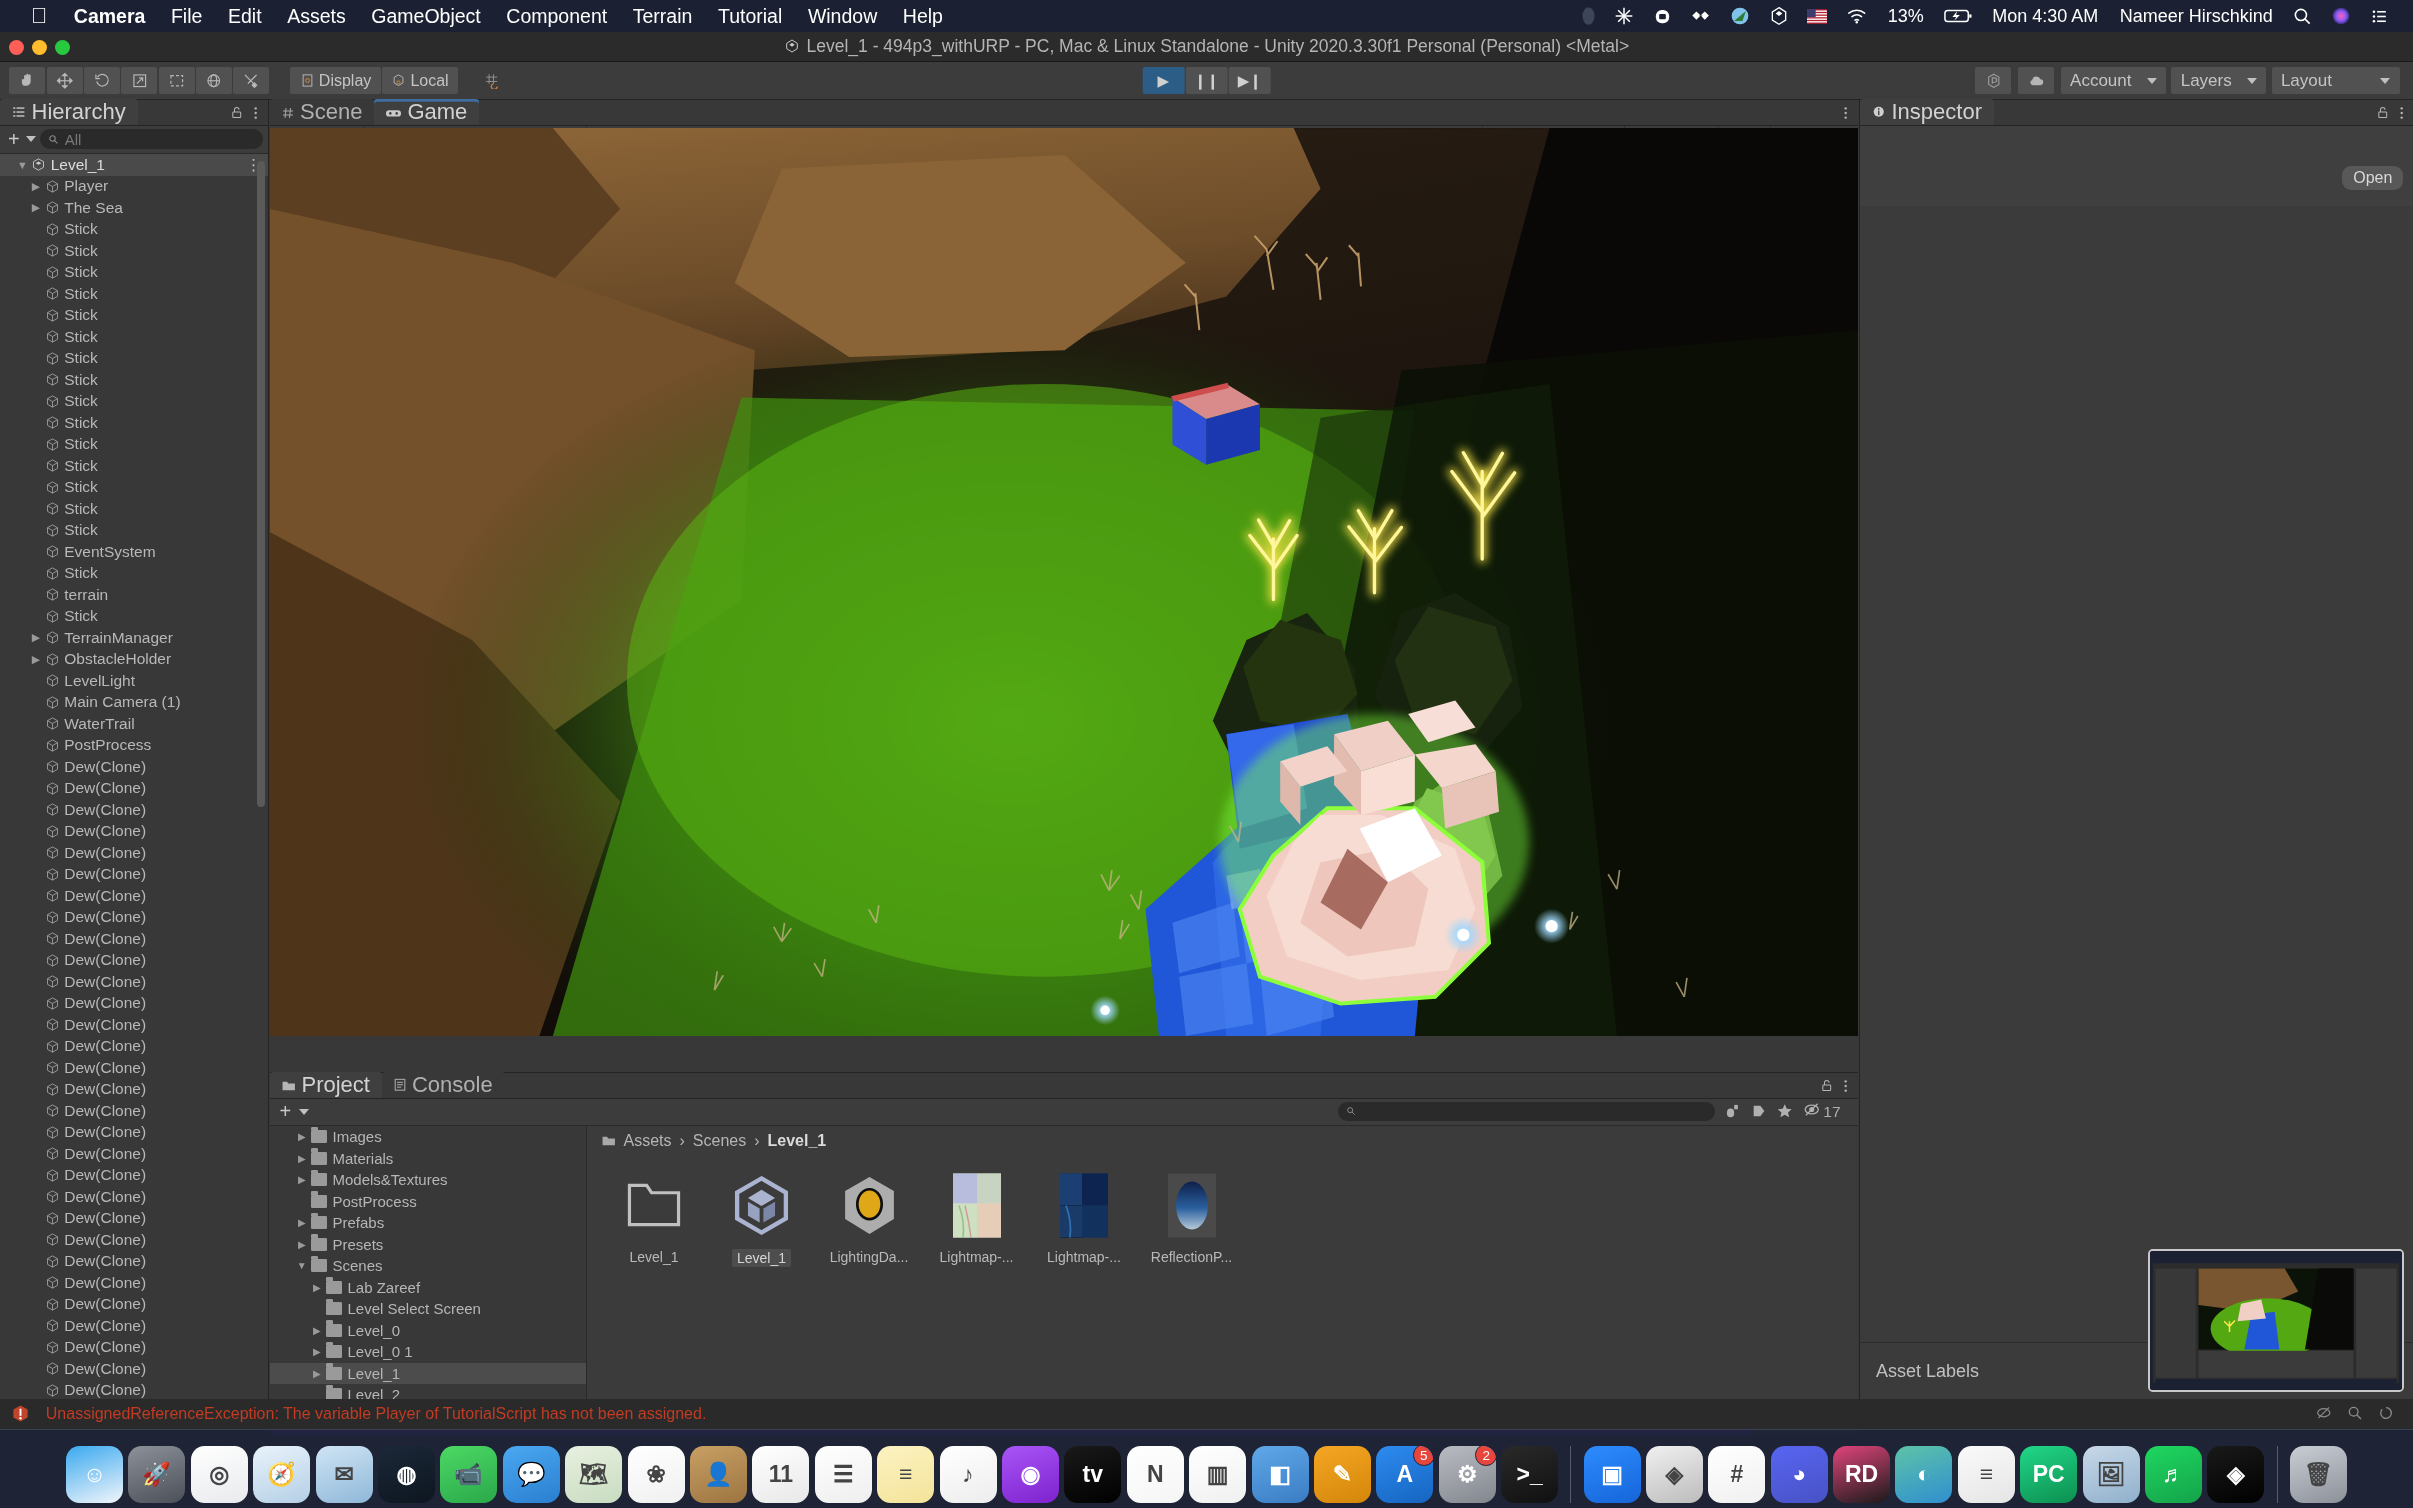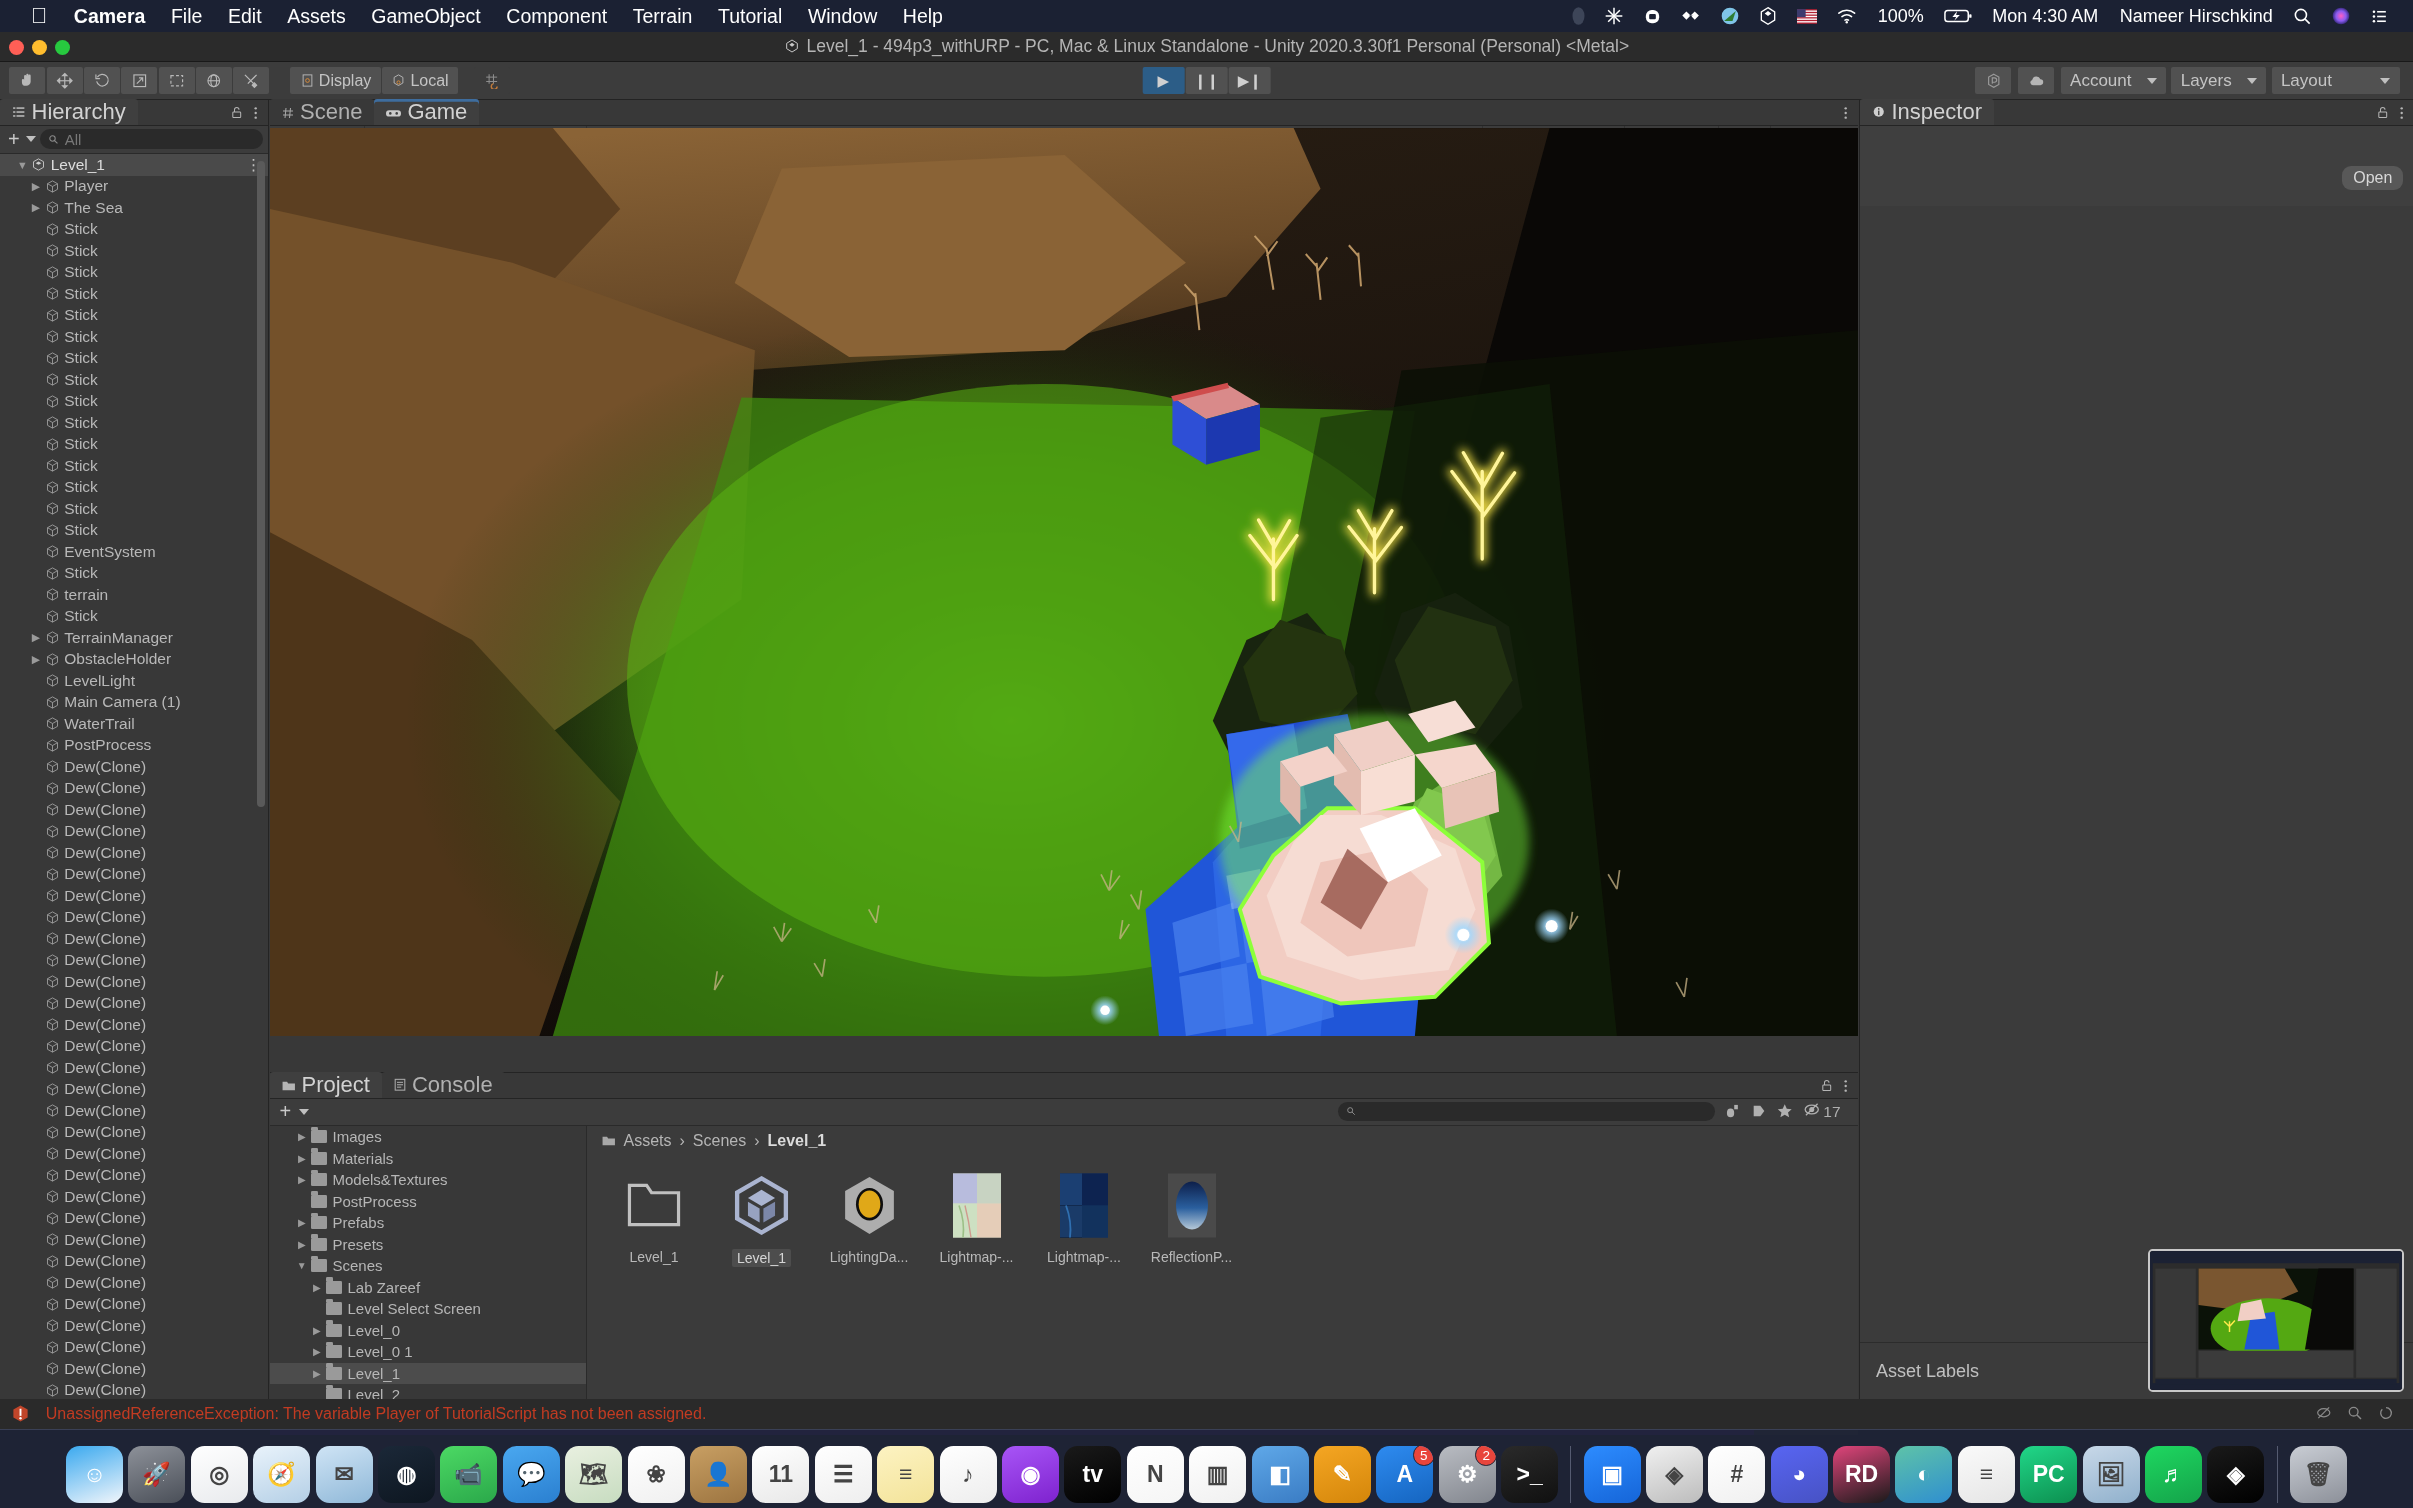--- a/index.html
+++ b/index.html
@@ -223,21 +223,21 @@
     <span class="si">
         <svg width="21.5" height="17.5" viewBox="0 0 24 20">
           <g fill="none" stroke="#fff" stroke-width="1.8" stroke-linecap="round">
             <path d="M3 7 a14 14 0 0 1 18 0"></path>
             <path d="M6.5 11 a9 9 0 0 1 11 0"></path>
             <path d="M10 15 a4 4 0 0 1 4 0"></path>
           </g>
           <circle cx="12" cy="17.5" r="1.4" fill="#fff"></circle>
         </svg>
       </span>
-    <span class="txt">100%</span>
+    <span class="txt">13%</span>
     <span class="si">
         <svg width="28" height="16" viewBox="0 0 30 16">
           <rect x="1" y="2" width="25" height="12" rx="3" fill="none" stroke="#fff" stroke-width="1.6"></rect>
           <rect x="27" y="6" width="2.5" height="4" rx="1" fill="#fff"></rect>
           <path d="M14 3 L9 9 L13 9 L11 13 L17 7 L13 7 Z" fill="#fff"></path>
         </svg>
       </span>
     <span class="txt">Mon 4:30 AM</span>
     <span class="txt">Nameer Hirschkind</span>
     <span class="si">

